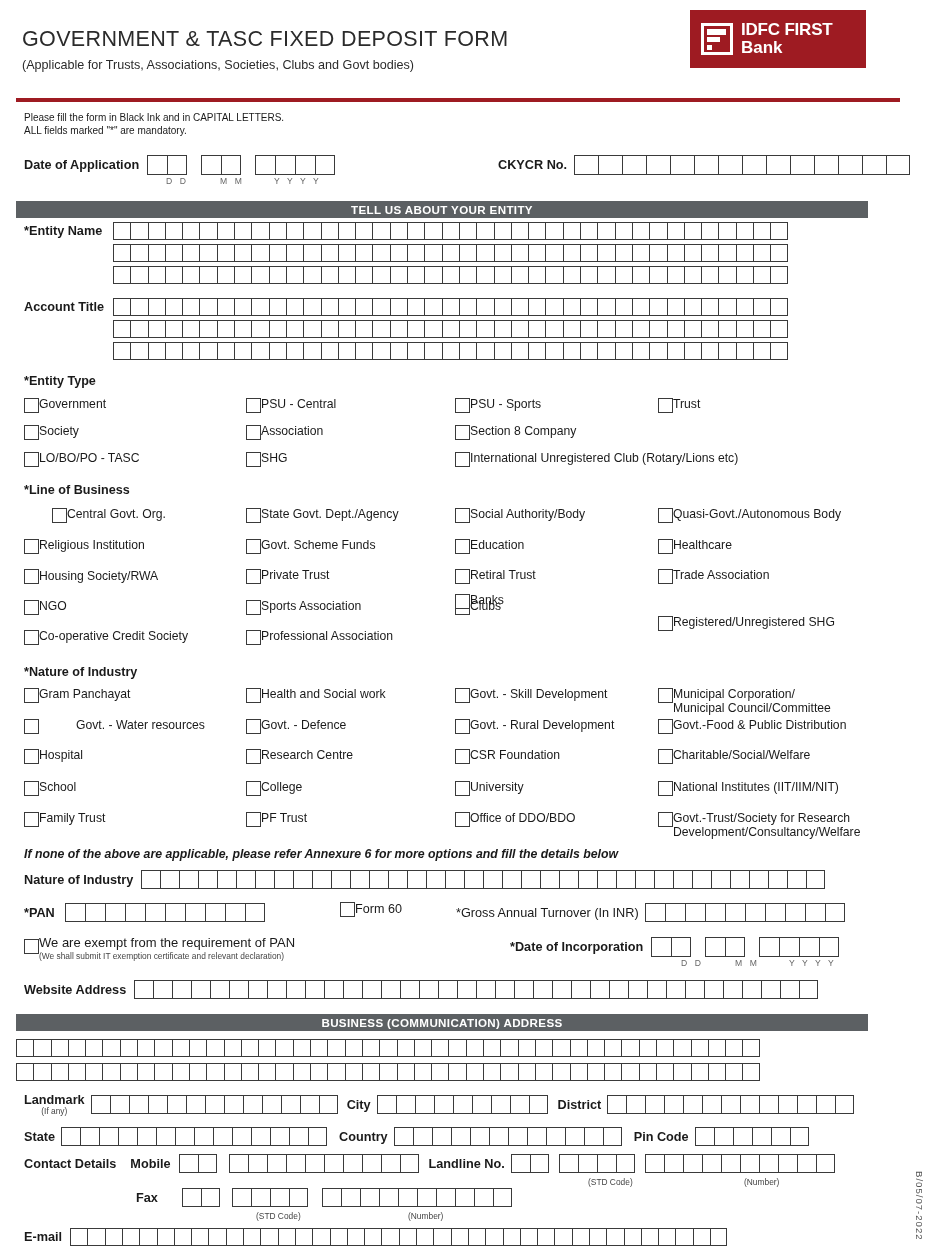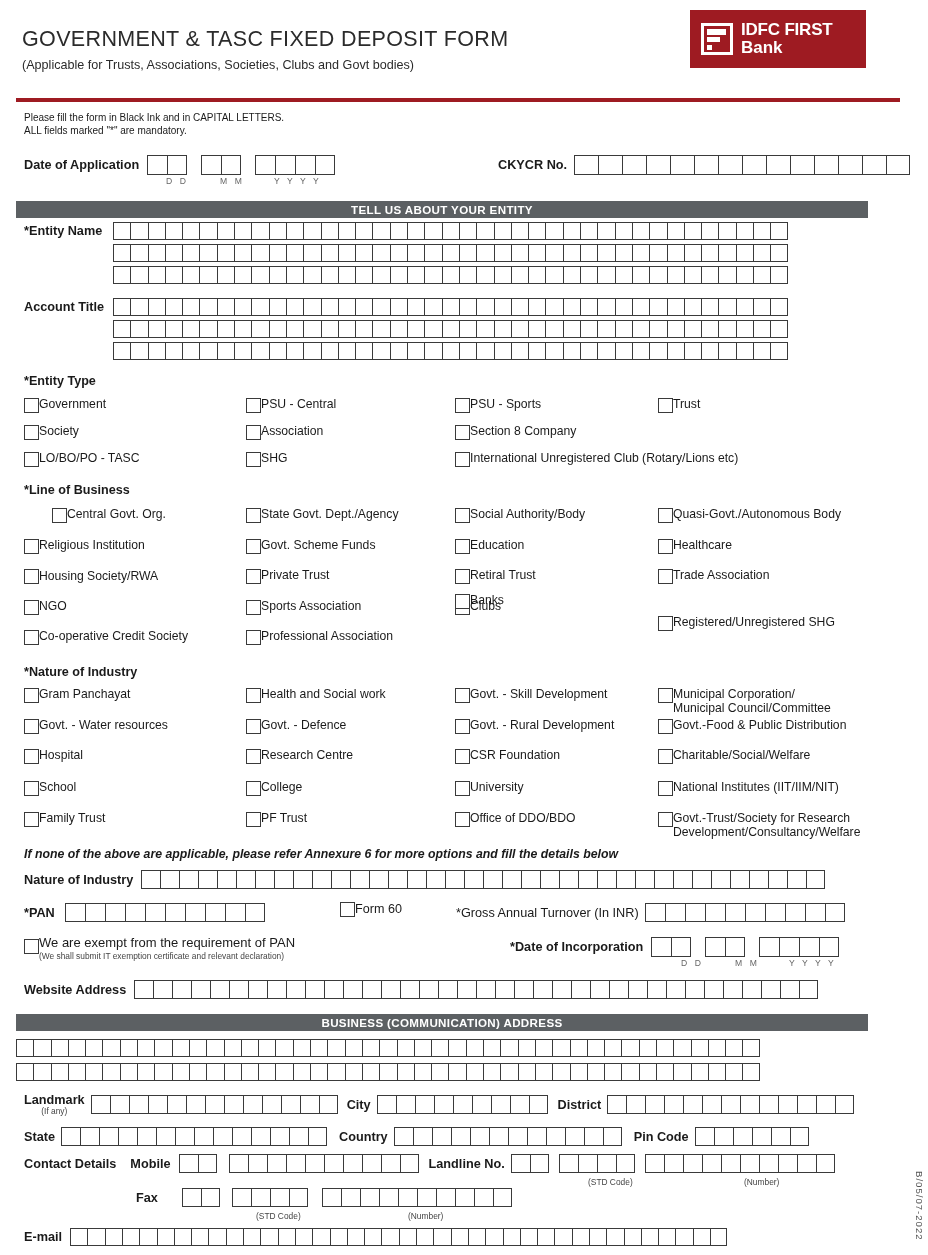--- a/index.html
+++ b/index.html
@@ -606,21 +606,21 @@
       <div class="cbitem" style="left: 658px; top: 688px; width: 250px;">
         <span class="cb"></span>
         <span class="cl">
           <span style="display: block;">Municipal Corporation/</span>
           <span style="display: block;">Municipal Council/Committee</span>
         </span>
       </div>
       <div class="cbitem" style="left: 24px; top: 719px;">
         <span class="cb"></span>
         <span class="cl">
-          <span style="display: block;">Govt. - Water resources</span>
+          <span style="display: block; margin-left: 37px;">Govt. - Water resources</span>
         </span>
       </div>
       <div class="cbitem" style="left: 246px; top: 719px;">
         <span class="cb"></span>
         <span class="cl">
           <span style="display: block;">Govt. - Defence</span>
         </span>
       </div>
       <div class="cbitem" style="left: 455px; top: 719px;">
         <span class="cb"></span>

